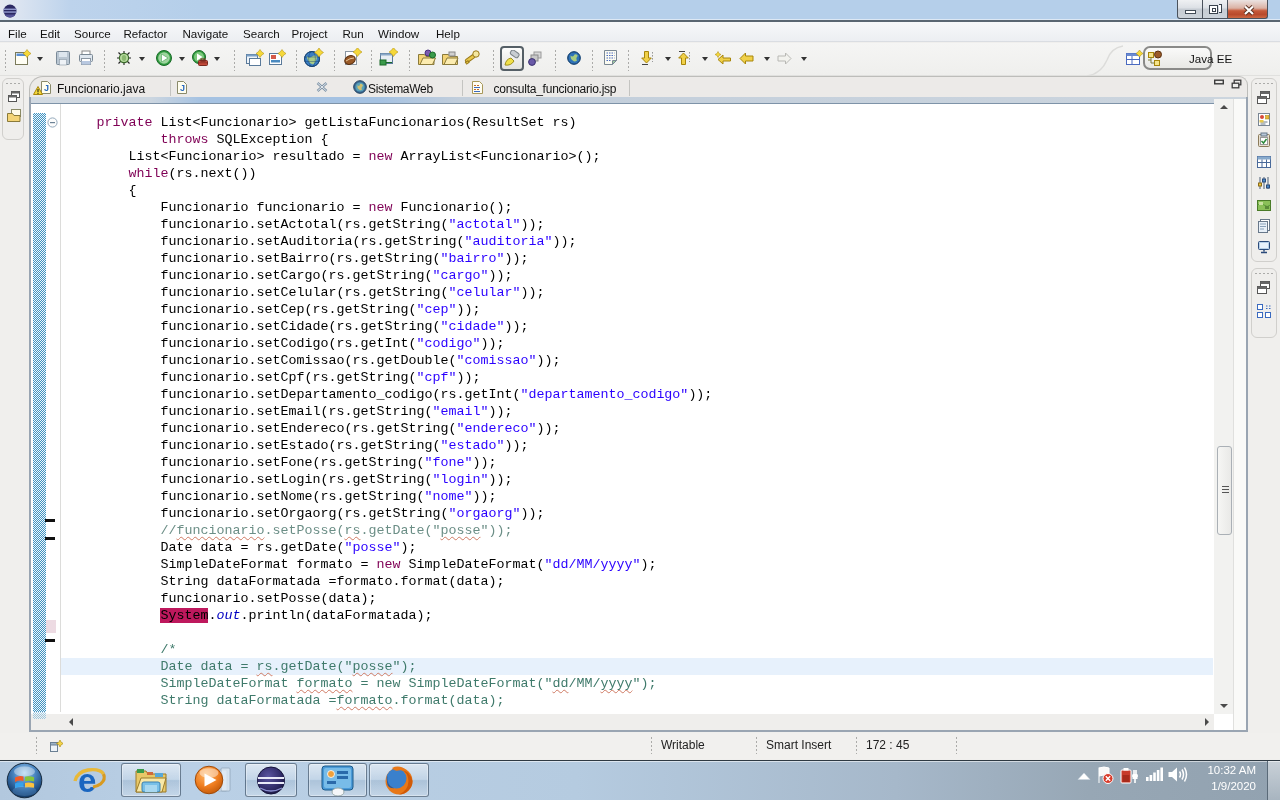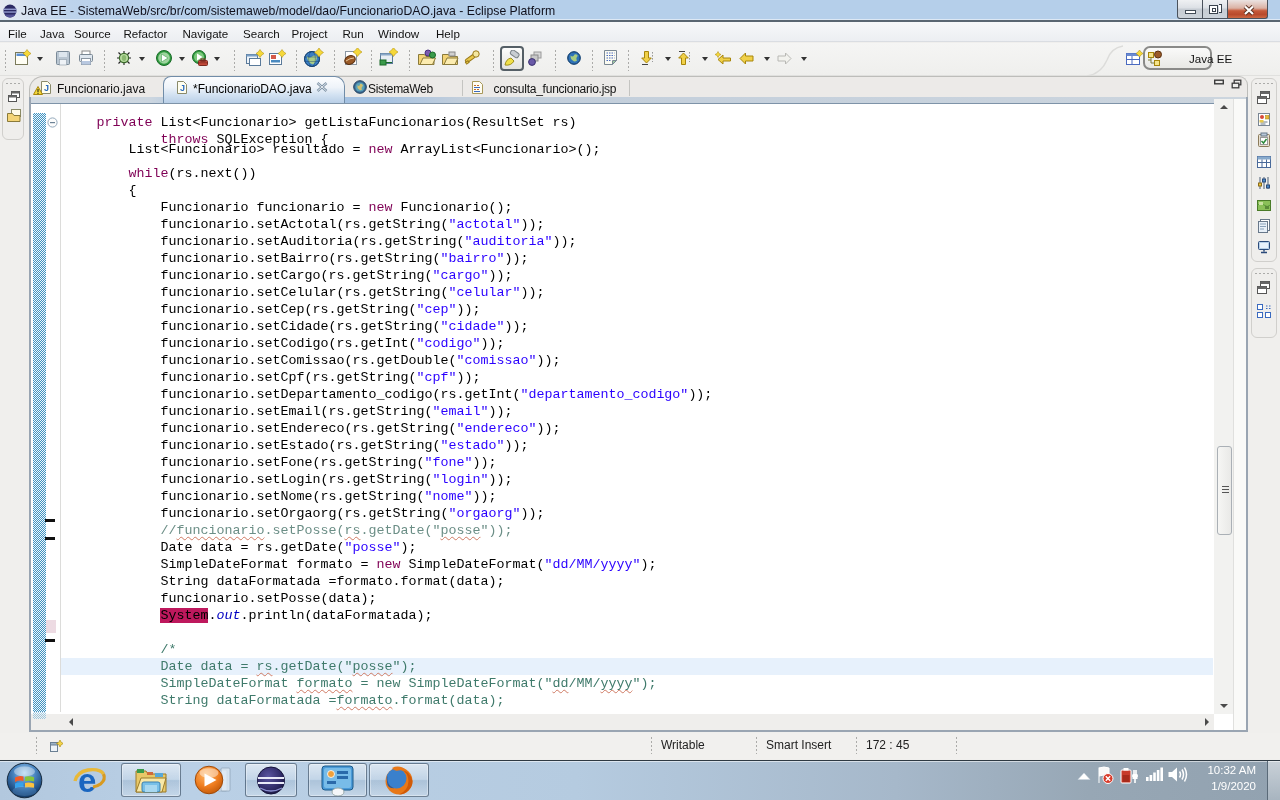--- a/index.html
+++ b/index.html
@@ -62,40 +62,39 @@
 <body>
 <div id="scr">
 
 <div id="title" class="ab">
   <svg class="ab" style="left:3px;top:4px" width="14" height="14" viewBox="0 0 14 14">
         <circle cx="7" cy="7" r="6.5" fill="#2b2963"></circle>
         <rect x="0.5" y="4.6" width="13" height="1.3" fill="#9ba2d6"></rect>
         <rect x="0.5" y="7.4" width="13" height="1.3" fill="#9ba2d6"></rect>
         <path d="M1.5 10.5 A6.5 6.5 0 0 0 12.5 10.5 Z" fill="#555398"></path>
       </svg>
-  <span class="ab txt" style="z-index:2">Java EE - SistemaWeb/src/br/com/sistemaweb/model/dao/FuncionarioDAO.java - Eclipse Platform</span>
   <div class="ab wbtn min">
         <div class="ab" style="left:7px;top:10px;width:11px;height:4px;background:#fff;border:1px solid #424c57"></div>
       </div>
   <div class="ab wbtn max">
         <div class="ab" style="left:6px;top:5px;width:9px;height:9px;background:#fff;border:1.3px solid #3a434d"></div>
         <div class="ab" style="left:9px;top:8px;width:3.5px;height:3.5px;border:1.2px solid #3a434d"></div>
         <div class="ab" style="left:16px;top:3.5px;width:2.5px;height:9px;border:1px solid #3a434d;border-left:none;background:#fff"></div>
       </div>
   <div class="ab wbtn cls">
         <svg class="ab" style="left:14.5px;top:4px" width="12" height="12" viewBox="0 0 12 12">
           <path d="M2 2.5 L10 10 M10 2.5 L2 10" stroke="#5a3020" stroke-width="4"></path>
           <path d="M2 2.5 L10 10 M10 2.5 L2 10" stroke="#fff" stroke-width="2.2"></path>
         </svg>
       </div>
 </div>
 
 <div id="menubar" class="ab">
   <span style="left:8px">File</span>
-      <span style="left:40px">Java</span>
+      <span style="left:40px">Edit</span>
       <span style="left:74px">Source</span>
       <span style="left:123.5px">Refactor</span>
       <span style="left:182.5px">Navigate</span>
       <span style="left:243px">Search</span>
       <span style="left:291.5px">Project</span>
       <span style="left:342.5px">Run</span>
       <span style="left:378px">Window</span>
       <span style="left:436px">Help</span>
 </div>
 
@@ -306,23 +305,20 @@
       <svg class="ab" style="left:470.5px;top:80px" width="13" height="15" viewBox="0 0 13 15">
         <path d="M1.5 1.5 h7 l3 3 v9 h-10 z" fill="#fffdf2" stroke="#a8985a"></path>
         <path d="M3 5.5 h5 M3 7.5 h6 M3 9.5 h5 M3 11.5 h6" stroke="#c06a28" stroke-width="1" stroke-dasharray="2 1"></path>
         <path d="M3 7.5 h6 M3 11.5 h6" stroke="#3a6ac0" stroke-width="1"></path>
       </svg>
     </div>
 <div class="ab tab" style="left:30px;width:141px">
       <span class="ab" style="left:27px;top:4.5px">Funcionario.java</span>
     </div>
 <div class="ab tabsep" style="left:170px"></div>
-<div id="acttab" class="ab" style="left:163px;width:182px">
-      <span class="ab" style="left:29px;top:4.5px;font-size:12px">*FuncionarioDAO.java</span>
-    </div>
 <div class="ab tab" style="left:339px;width:131px">
       <span class="ab" style="left:29px;top:4.5px;letter-spacing:-0.3px">SistemaWeb</span>
     </div>
 <div class="ab tabsep" style="left:462px"></div>
 <div class="ab tab" style="left:462px;width:167px">
       <span class="ab" style="left:31.5px;top:4.5px;letter-spacing:-0.25px">consulta_funcionario.jsp</span>
     </div>
 <div class="ab tabsep" style="left:629px"></div>
 
 <svg class="ab" style="left:1213px;top:78px" width="30" height="12" viewBox="0 0 30 12">
@@ -344,21 +340,21 @@
     </svg>
 
 <div class="ab" style="left:45px;top:519px;width:10px;height:3px;background:#111"></div>
 <div class="ab" style="left:45px;top:537px;width:10px;height:3px;background:#111"></div>
 <div class="ab" style="left:46px;top:620px;width:10px;height:13px;background:#eddbe3"></div>
 <div class="ab" style="left:45px;top:639px;width:10px;height:3px;background:#111"></div>
 
 <div id="code" class="ab" style="left:0;top:0">
       <div class="cl" style="top:114px">    <span class="k">private</span> List&lt;Funcionario&gt; getListaFuncionarios(ResultSet rs)</div>
       <div class="cl" style="top:131px">            <span class="k">throws</span> SQLException {</div>
-      <div class="cl" style="top:141px">        List&lt;Funcionario&gt; resultado = <span class="k">new</span> ArrayList&lt;Funcionario&gt;();</div>
+      <div class="cl" style="top:148px">        List&lt;Funcionario&gt; resultado = <span class="k">new</span> ArrayList&lt;Funcionario&gt;();</div>
       <div class="cl" style="top:165px">        <span class="k">while</span>(rs.next())</div>
       <div class="cl" style="top:182px">        {</div>
       <div class="cl" style="top:199px">            Funcionario funcionario = <span class="k">new</span> Funcionario();</div>
       <div class="cl" style="top:216px">            funcionario.setActotal(rs.getString(<span class="s">"actotal"</span>));</div>
       <div class="cl" style="top:233px">            funcionario.setAuditoria(rs.getString(<span class="s">"auditoria"</span>));</div>
       <div class="cl" style="top:250px">            funcionario.setBairro(rs.getString(<span class="s">"bairro"</span>));</div>
       <div class="cl" style="top:267px">            funcionario.setCargo(rs.getString(<span class="s">"cargo"</span>));</div>
       <div class="cl" style="top:284px">            funcionario.setCelular(rs.getString(<span class="s">"celular"</span>));</div>
       <div class="cl" style="top:301px">            funcionario.setCep(rs.getString(<span class="s">"cep"</span>));</div>
       <div class="cl" style="top:318px">            funcionario.setCidade(rs.getString(<span class="s">"cidade"</span>));</div>

